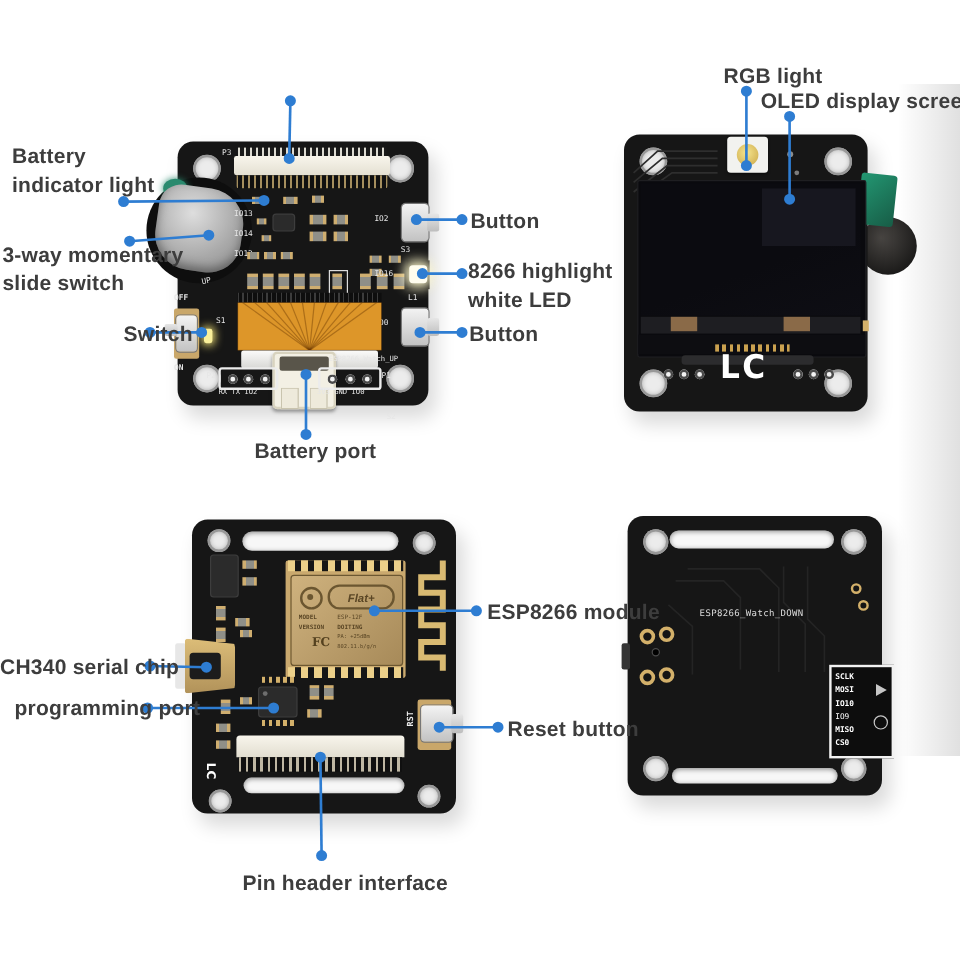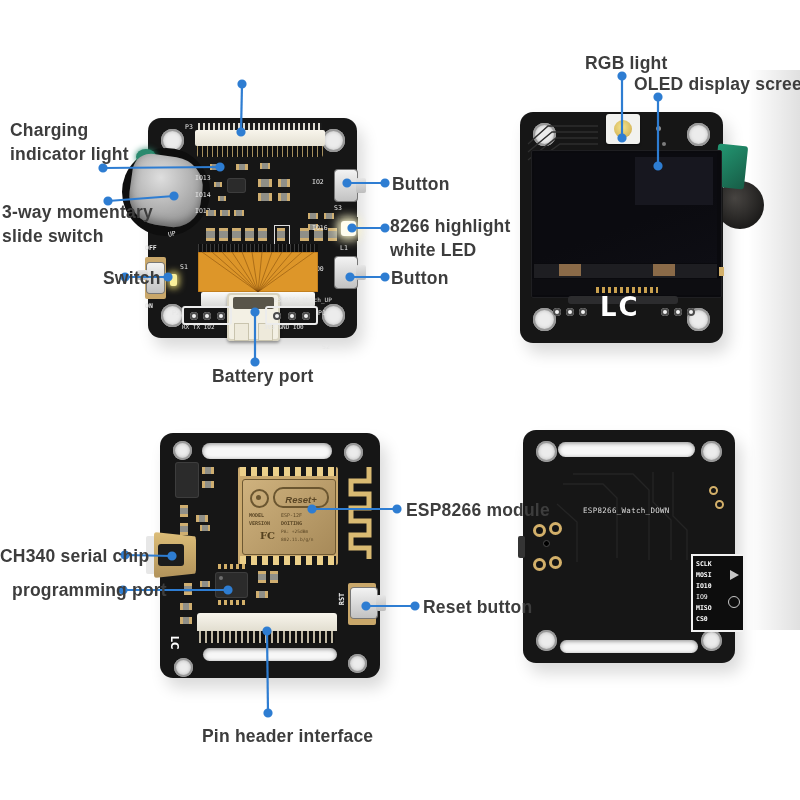--- a/index.html
+++ b/index.html
@@ -248,21 +248,21 @@
       <div style="position:absolute;left:2px;bottom:0;width:96px;height:9px;
            background:repeating-linear-gradient(90deg,#ecd08a 0 6px,#161616 6px 11px);"></div>
       <div style="position:absolute;left:4px;top:12px;width:92px;height:74px;
            background:linear-gradient(135deg,#cfb27e,#a78a59);border:1px solid #6d5832;border-radius:3px;">
         <div style="position:absolute;left:7px;top:9px;width:15px;height:15px;
              border:2px solid #6b5630;border-radius:50%;">
           <div style="position:absolute;left:4px;top:4px;width:5px;height:5px;border-radius:50%;background:#6b5630;"></div>
         </div>
         <div style="position:absolute;left:30px;top:7px;width:52px;height:17px;
              border:2px solid #6b5630;border-radius:10px;text-align:center;">
-          <span style="font-weight:bold;font-size:9.5px;color:#5a4625;line-height:17px;font-style:italic;">Reset+</span>
+          <span style="font-weight:bold;font-size:9.5px;color:#5a4625;line-height:17px;font-style:italic;">Flat+</span>
         </div>
         <span class="silk" style="left:6px;top:33px;font-size:5px;color:#5a4625;font-weight:bold;">MODEL</span>
         <span class="silk" style="left:6px;top:41px;font-size:5px;color:#5a4625;font-weight:bold;">VERSION</span>
         <span class="silk" style="left:38px;top:33px;font-size:5px;color:#5a4625;">ESP-12F</span>
         <span class="silk" style="left:38px;top:41px;font-size:5px;color:#5a4625;font-weight:bold;">DOITING</span>
         <span class="silk" style="left:38px;top:50px;font-size:4.5px;color:#5a4625;">PA: +25dBm</span>
         <span class="silk" style="left:38px;top:58px;font-size:4.5px;color:#5a4625;">802.11.b/g/n</span>
         <span style="position:absolute;left:5px;top:50px;font-weight:900;font-size:10px;color:#54411f;font-family:'DejaVu Serif',serif;margin-left:12px;">FC</span>
       </div>
     </div>
@@ -426,24 +426,24 @@
           <circle cx="415" cy="606" r="3.5"></circle>
         </g>
       <g>
           <line x1="267" y1="631" x2="268" y2="713"></line>
           <circle cx="267" cy="631" r="3.5"></circle>
           <circle cx="268" cy="713" r="3.5"></circle>
         </g>
     </g>
   </svg>
 
-  <div class="label" style="left:585px;top:51px;">RGB light</div>
+  <div class="label" style="left:603px;top:51px;">RGB light</div>
   <div class="label" style="left:634px;top:72px;">OLED display screen</div>
   <div class="label" style="left:10px;top:118px;">
-    <div>Charging</div>
+    <div>Battery</div>
     <div>indicator light</div>
   </div>
   <div class="label" style="left:2px;top:200px;">
     <div>3-way momentary</div>
     <div>slide switch</div>
   </div>
   <div class="label" style="left:71px;top:266px;margin-left:32px;">Switch</div>
   <div class="label" style="left:392px;top:172px;">Button</div>
   <div class="label" style="left:390px;top:214px;">
     <div>8266 highlight</div>

